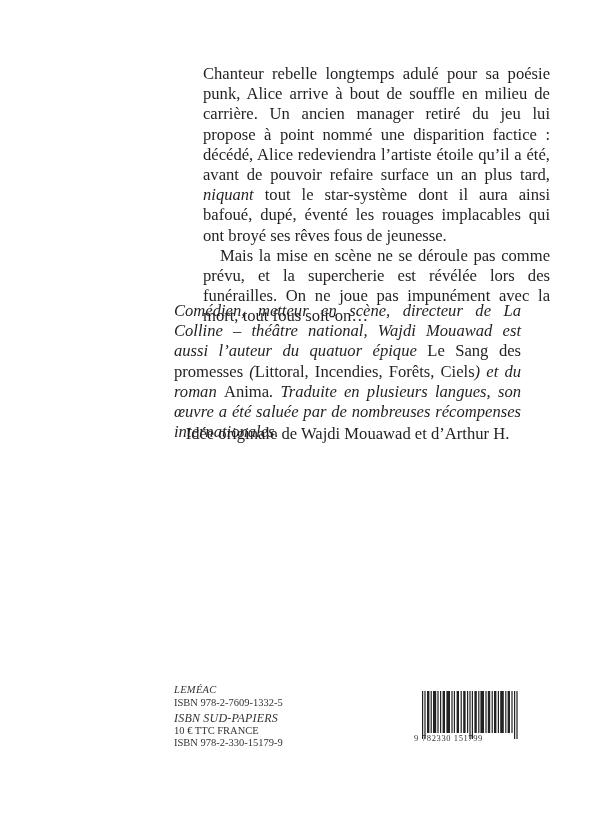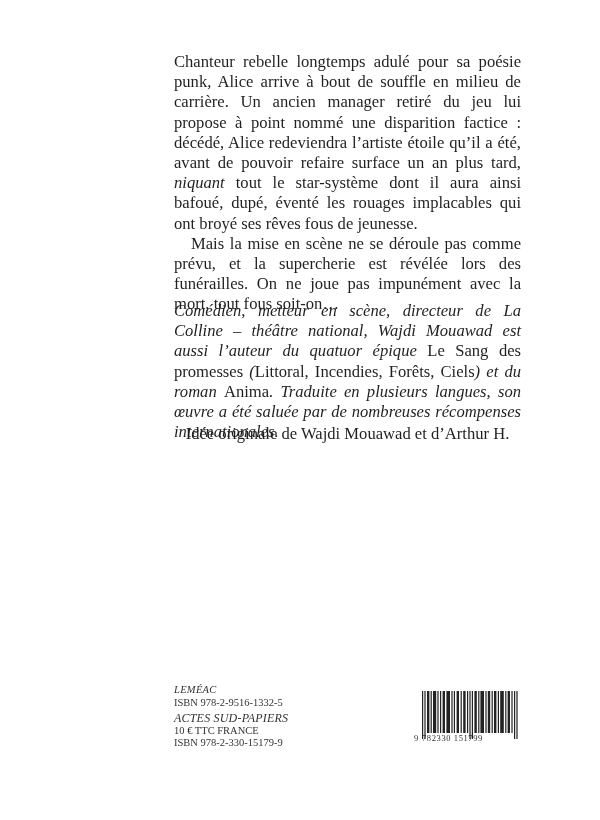--- a/index.html
+++ b/index.html
@@ -24,21 +24,22 @@
     .text-block {
       position: absolute;
       left: 174px;
       width: 347px;
       font-size: 16.6px;
       line-height: 20.2px;
       text-align: justify;
       hyphens: none;
     }
     .summary {
-      top: 52px;
+      top: 64px;
+      margin-left: 29px;
     }
     .summary p {
       margin: 0;
     }
     .summary p.indent {
       text-indent: 17px;
     }
     .bio {
       top: 301px;
       font-style: italic;
@@ -110,22 +111,22 @@
     <p><span>Chanteur rebelle longtemps adulé pour sa poésie punk, Alice arrive à bout de souffle en milieu de carrière. Un ancien manager retiré du jeu lui propose à point nommé une disparition factice : décédé, Alice redeviendra l’artiste étoile qu’il a été, avant de pouvoir refaire surface un an plus tard, </span><em>niquant</em><span> tout le star-système dont il aura ainsi bafoué, dupé, éventé les rouages implacables qui ont broyé ses rêves fous de jeunesse.</span></p>
     <p class="indent">Mais la mise en scène ne se déroule pas comme prévu, et la supercherie est révélée lors des funérailles. On ne joue pas impunément avec la mort, tout fous soit-on…</p>
   </div>
 
   <div class="text-block bio"><span>Comédien, metteur en scène, directeur de La Colline – théâtre national, Wajdi Mouawad est aussi l’auteur du quatuor épique </span><span class="roman">Le Sang des promesses</span><span> (</span><span class="roman">Littoral, Incendies, Forêts, Ciels</span><span>)</span><span> et du roman </span><span class="roman">Anima</span><span>. Traduite en plusieurs langues, son œuvre a été saluée par de nombreuses récompenses internationales.</span></div>
 
   <div class="text-block credit">Idée originale de Wajdi Mouawad et d’Arthur H.</div>
 
   <div class="publisher-info">
     <span class="line pub-name">LEMÉAC</span>
-    <span class="line">ISBN  978-2-9516-1332-5</span>
-    <span class="logo-actes">ACTES SUD-PAPIERS</span>
+    <span class="line">ISBN  978-2-7609-1332-5</span>
+    <span class="logo-actes">ISBN SUD-PAPIERS</span>
     <span class="line">10 € TTC FRANCE</span>
     <span class="line">ISBN  978-2-330-15179-9</span>
   </div>
 
   <div class="barcode">
     <svg width="100" height="48" viewBox="0 0 100 48" xmlns="http://www.w3.org/2000/svg">
       <g fill="#222">
         <rect x="0" y="0" width="1.2" height="48"></rect>
         <rect x="2.4" y="0" width="1.2" height="48"></rect>
         <rect x="5" y="0" width="2.4" height="42"></rect>

